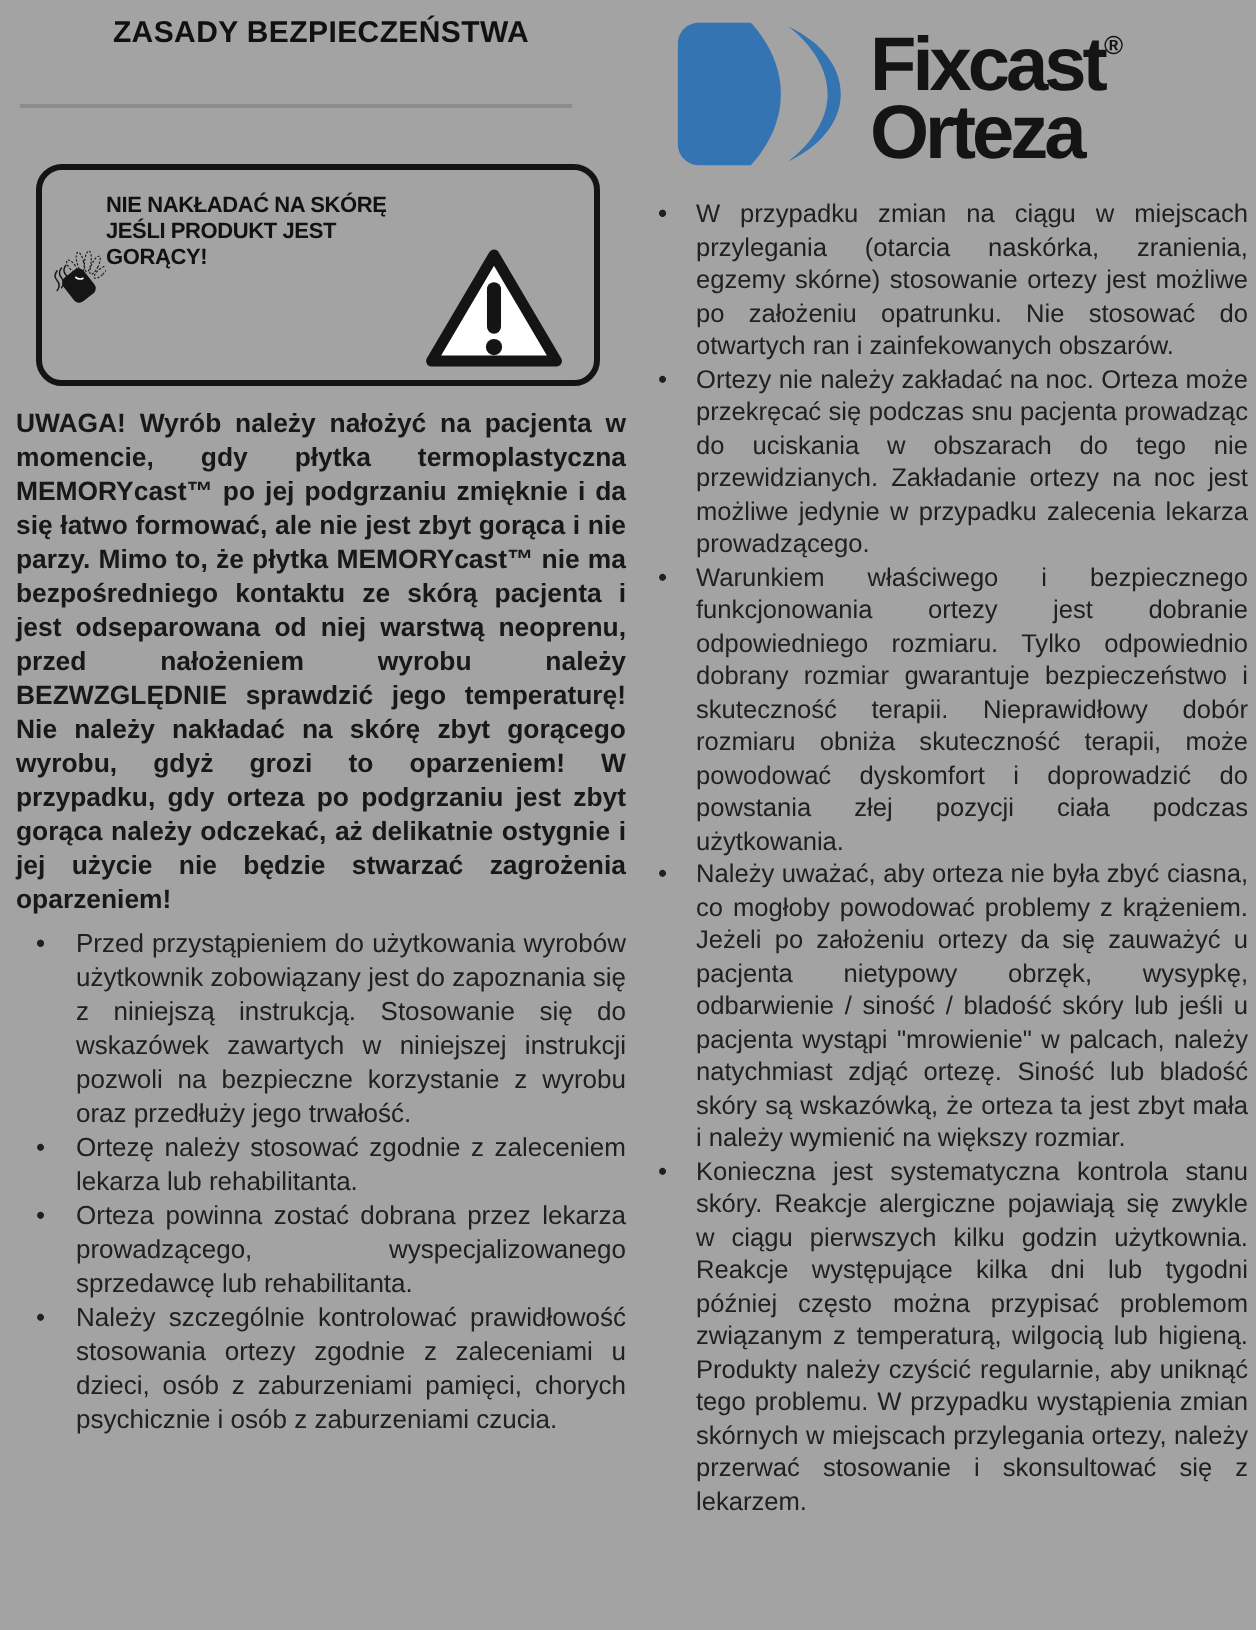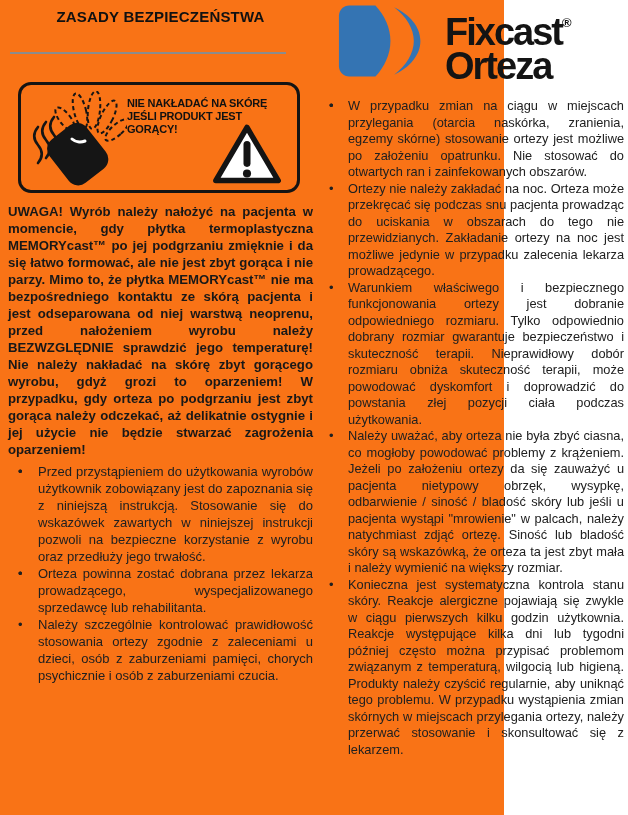--- a/index.html
+++ b/index.html
@@ -2,58 +2,58 @@
 <html lang="pl"><head>
 <meta charset="utf-8">
 <style>
   html,body{margin:0;padding:0;background:#ffffff;}
   body{
     width:628px;height:815px;overflow:hidden;
     font-family:"Liberation Sans", sans-serif;
     color:#1b1b1b;
     -webkit-font-smoothing:antialiased;
   }
-  .page{position:relative;width:504px;height:815px;background:#f97316;}
+  .page{position:relative;width:628px;height:815px;background:#a3a3a3;}
 
   
   .col-left{position:absolute;left:8px;top:6px;width:305px;}
   .doc-title{
     font-size:15px;font-weight:bold;text-align:center;
     margin:2px 0 0;letter-spacing:.2px;color:#111;
   }
   .rule{height:2px;background:#8c8c8c;width:276px;margin:27px 0 0 2px;}
 
   .warnbox{
     box-sizing:border-box;
     margin:28px 0 0 10px;width:282px;height:111px;
     border:3px solid #141414;border-radius:13px;
     display:flex;align-items:flex-start;gap:0;
     padding:6px 6px 4px 4px;
   }
-  .warn-right{flex:1;display:flex;flex-direction:column;height:100%;justify-content:center;}
+  .warn-right{flex:1;display:flex;flex-direction:row;height:100%;justify-content:center;}
   .warn-text{
     font-weight:bold;font-size:11px;line-height:13px;
     color:#111;letter-spacing:-.2px;padding-top:6px;width:158px;
   }
   .warn-tri{align-self:flex-end;margin:-14px 8px 0 0;}
 
   .uwaga{
     font-weight:bold;font-size:13.2px;line-height:17px;
     text-align:justify;margin:10px 0 0;color:#181818;
   }
   .u{text-underline-offset:2px;}
 
   .bullets{list-style:none;margin:5px 0 0;padding:0;
     font-size:13px;line-height:17px;text-align:justify;color:#202020;}
   .bullets li{position:relative;padding-left:30px;}
   .bullets .b{position:absolute;left:10px;top:0;font-size:13px;}
 
   
   .col-right{position:absolute;left:324px;top:2px;width:300px;}
-  .logo{display:flex;align-items:flex-start;gap:19px;margin:2px 0 0 14px;}
+  .logo{display:flex;align-items:flex-end;gap:9px;margin:2px 0 0 14px;}
   .logo-text{
     font-weight:bold;font-size:38px;line-height:34px;
     letter-spacing:-2px;color:#141414;padding-top:2px;
   }
   .logo-text sup{font-size:13px;letter-spacing:0;vertical-align:18px;}
   .col-right .bullets{margin-top:15px;font-size:12.8px;line-height:16.5px;}
   .col-right .bullets li{padding-left:24px;}
   .col-right .bullets .b{left:5px;}
 </style>
 </head>
@@ -95,21 +95,21 @@
           <circle cx="46" cy="66" r="5.2" fill="#141414"></circle>
         </svg>
       </div>
     </div>
 
     <p class="uwaga"><span>UWAGA! Wyrób należy nałożyć na pacjenta w momencie, gdy płytka termoplastyczna MEMORYcast™ po jej podgrzaniu zmięknie i da się łatwo formować, ale nie jest zbyt gorąca i nie parzy. Mimo to, że płytka MEMORYcast™ nie ma bezpośredniego kontaktu ze skórą pacjenta i jest odseparowana od niej warstwą neoprenu, </span><span class="u">przed nałożeniem wyrobu należy BEZWZGLĘDNIE sprawdzić jego temperaturę! Nie należy nakładać na skórę zbyt gorącego wyrobu, gdyż grozi to oparzeniem!</span><span> W przypadku, gdy orteza po podgrzaniu jest zbyt gorąca należy odczekać, aż delikatnie ostygnie i jej użycie nie będzie stwarzać zagrożenia oparzeniem!</span></p>
 
     <ul class="bullets">
       <li><span class="b">•</span></li>
       <li><span class="b">•</span><span>Przed przystąpieniem do użytkowania wyrobów użytkownik zobowiązany jest do zapoznania się z niniejszą instrukcją. Stosowanie się do wskazówek zawartych w niniejszej instrukcji pozwoli na bezpieczne korzystanie z wyrobu oraz przedłuży jego trwałość.</span></li>
-      <li><span class="b">•</span></li>
+      <li><span class="b">•</span><span>Ortezę należy stosować zgodnie z zaleceniem lekarza lub rehabilitanta.</span></li>
       <li><span class="b">•</span><span>Orteza powinna zostać dobrana przez lekarza prowadzącego, wyspecjalizowanego sprzedawcę lub rehabilitanta.</span></li>
       <li><span class="b">•</span><span>Należy szczególnie kontrolować prawidłowość stosowania ortezy zgodnie z zaleceniami u dzieci, osób z zaburzeniami pamięci, chorych psychicznie i osób z zaburzeniami czucia.</span></li>
     </ul>
   </div>
 
   <div class="col-right">
 
     <div class="logo">
       <svg width="88" height="74" viewBox="0 0 94 78">
         <path d="M12 1 H40 C50 12 56 25 56 39 C56 53 50 66 40 77 H12 C6 77 1 72 1 66 V12 C1 6 6 1 12 1 Z" fill="#3474b3"></path>

